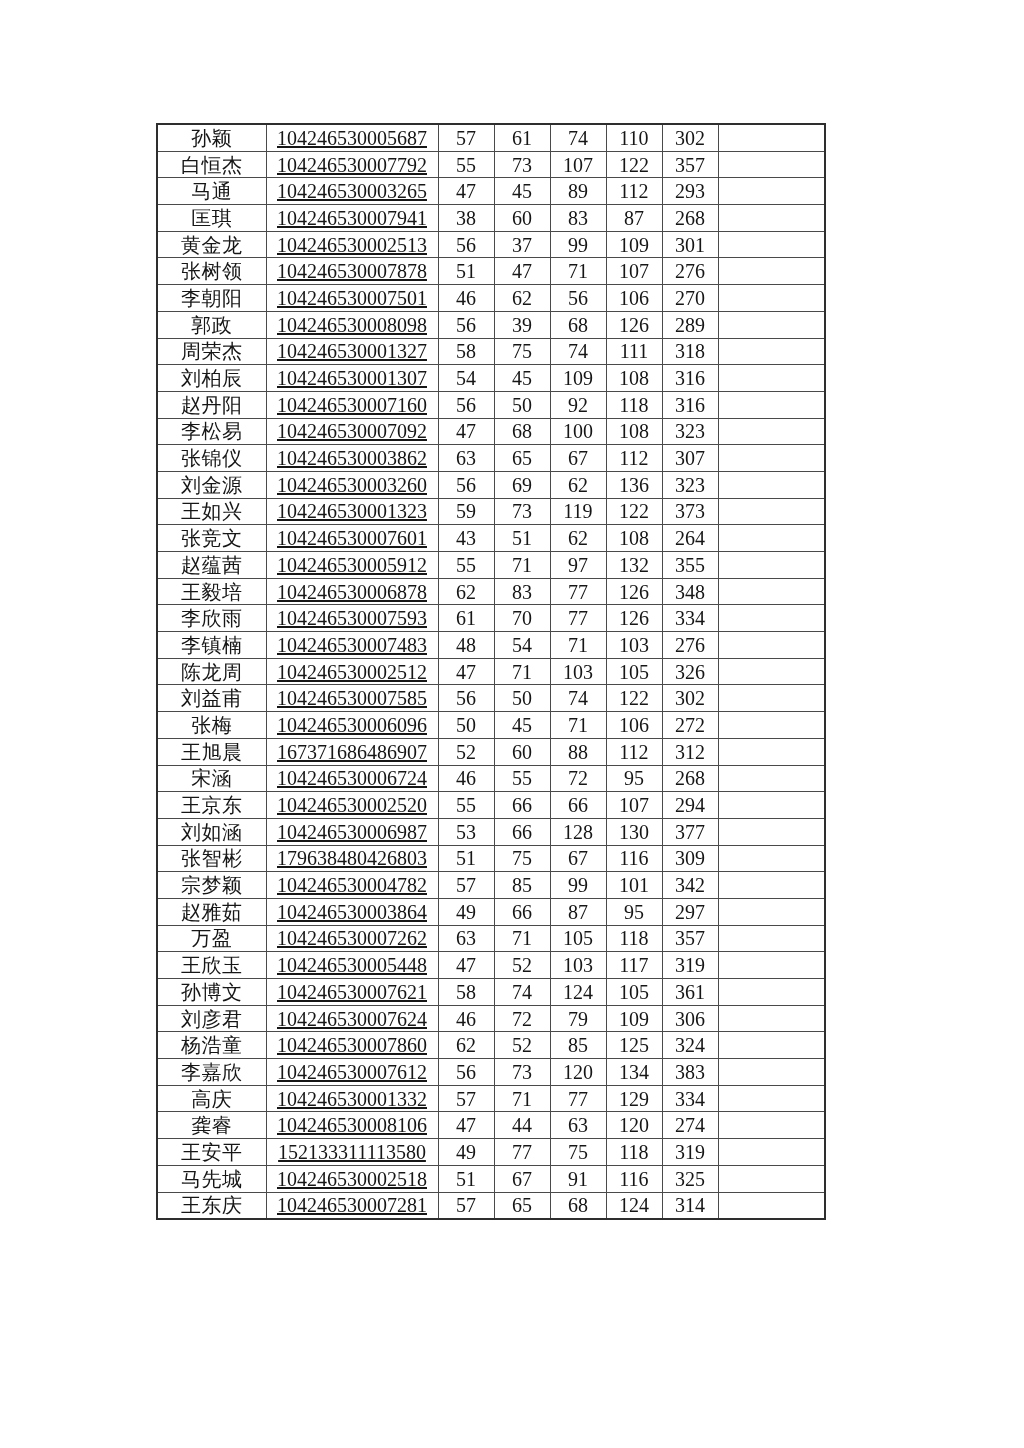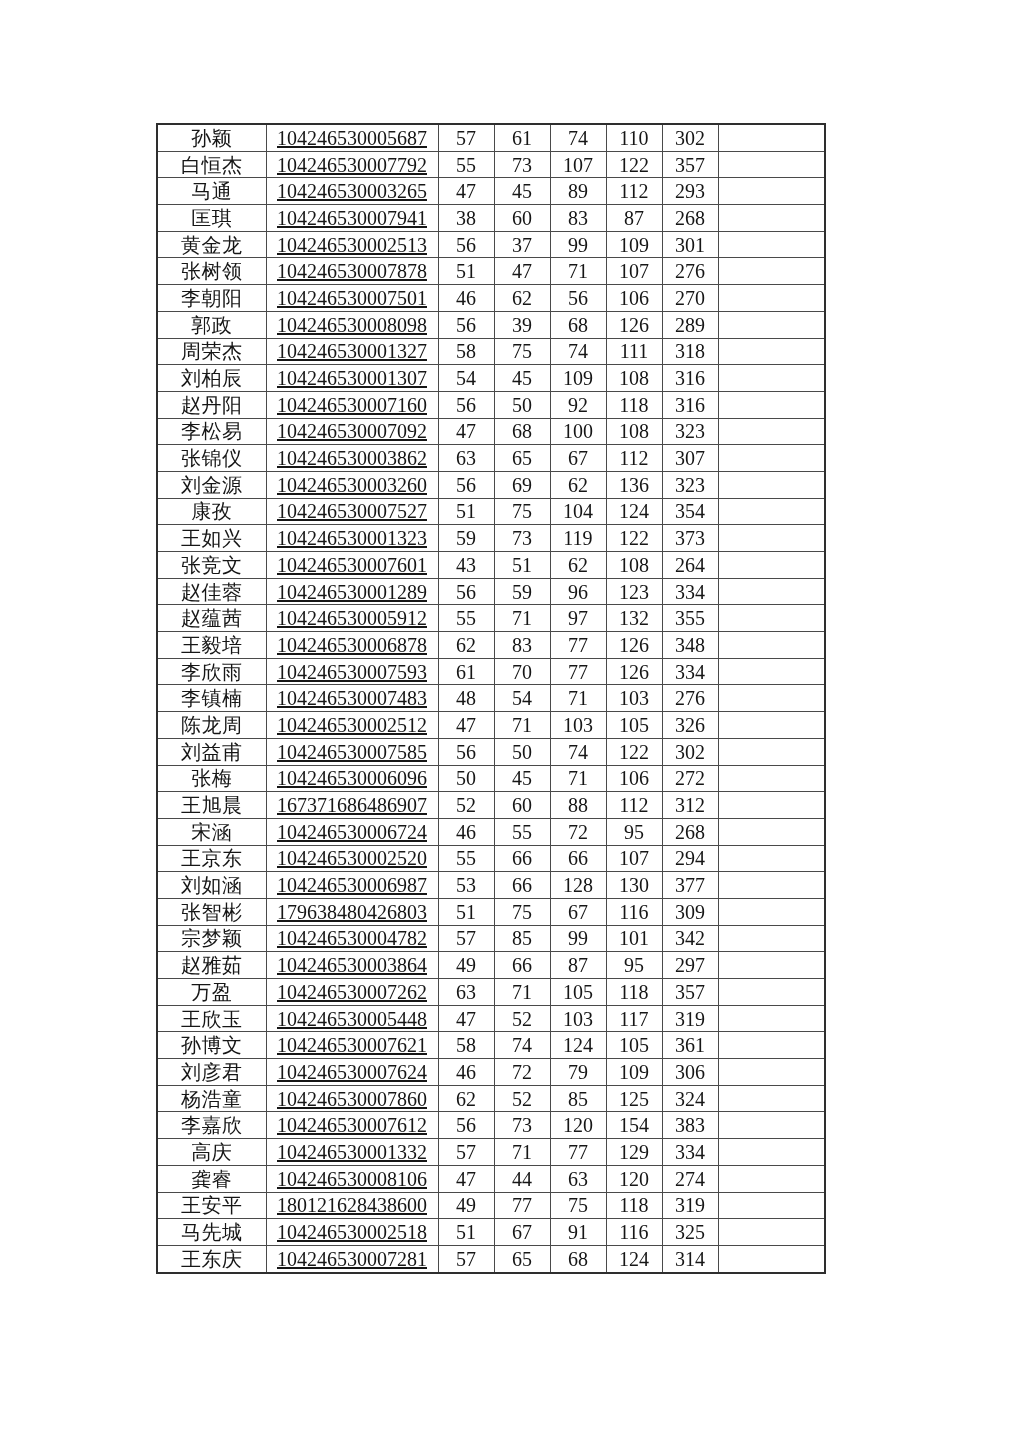--- a/index.html
+++ b/index.html
@@ -195,60 +195,40 @@
           <td class="col-name">刘金源</td>
           <td class="col-id">104246530003260</td>
           <td class="col-score">56</td>
           <td class="col-score">69</td>
           <td class="col-score">62</td>
           <td class="col-score">136</td>
           <td class="col-score">323</td>
           <td class="col-blank"></td>
         </tr>
         <tr>
-          <td class="col-name">康孜</td>
-          <td class="col-id">104246530007527</td>
-          <td class="col-score">51</td>
-          <td class="col-score">75</td>
-          <td class="col-score">104</td>
-          <td class="col-score">124</td>
-          <td class="col-score">354</td>
-          <td class="col-blank"></td>
-        </tr>
-        <tr>
           <td class="col-name">王如兴</td>
           <td class="col-id">104246530001323</td>
           <td class="col-score">59</td>
           <td class="col-score">73</td>
           <td class="col-score">119</td>
           <td class="col-score">122</td>
           <td class="col-score">373</td>
           <td class="col-blank"></td>
         </tr>
         <tr>
           <td class="col-name">张竞文</td>
           <td class="col-id">104246530007601</td>
           <td class="col-score">43</td>
           <td class="col-score">51</td>
           <td class="col-score">62</td>
           <td class="col-score">108</td>
           <td class="col-score">264</td>
           <td class="col-blank"></td>
         </tr>
         <tr>
-          <td class="col-name">赵佳蓉</td>
-          <td class="col-id">104246530001289</td>
-          <td class="col-score">56</td>
-          <td class="col-score">59</td>
-          <td class="col-score">96</td>
-          <td class="col-score">123</td>
-          <td class="col-score">334</td>
-          <td class="col-blank"></td>
-        </tr>
-        <tr>
           <td class="col-name">赵蕴茜</td>
           <td class="col-id">104246530005912</td>
           <td class="col-score">55</td>
           <td class="col-score">71</td>
           <td class="col-score">97</td>
           <td class="col-score">132</td>
           <td class="col-score">355</td>
           <td class="col-blank"></td>
         </tr>
         <tr>
@@ -430,21 +410,21 @@
           <td class="col-score">125</td>
           <td class="col-score">324</td>
           <td class="col-blank"></td>
         </tr>
         <tr>
           <td class="col-name">李嘉欣</td>
           <td class="col-id">104246530007612</td>
           <td class="col-score">56</td>
           <td class="col-score">73</td>
           <td class="col-score">120</td>
-          <td class="col-score">154</td>
+          <td class="col-score">134</td>
           <td class="col-score">383</td>
           <td class="col-blank"></td>
         </tr>
         <tr>
           <td class="col-name">高庆</td>
           <td class="col-id">104246530001332</td>
           <td class="col-score">57</td>
           <td class="col-score">71</td>
           <td class="col-score">77</td>
           <td class="col-score">129</td>
@@ -456,21 +436,21 @@
           <td class="col-id">104246530008106</td>
           <td class="col-score">47</td>
           <td class="col-score">44</td>
           <td class="col-score">63</td>
           <td class="col-score">120</td>
           <td class="col-score">274</td>
           <td class="col-blank"></td>
         </tr>
         <tr>
           <td class="col-name">王安平</td>
-          <td class="col-id">180121628438600</td>
+          <td class="col-id">152133311113580</td>
           <td class="col-score">49</td>
           <td class="col-score">77</td>
           <td class="col-score">75</td>
           <td class="col-score">118</td>
           <td class="col-score">319</td>
           <td class="col-blank"></td>
         </tr>
         <tr>
           <td class="col-name">马先城</td>
           <td class="col-id">104246530002518</td>

